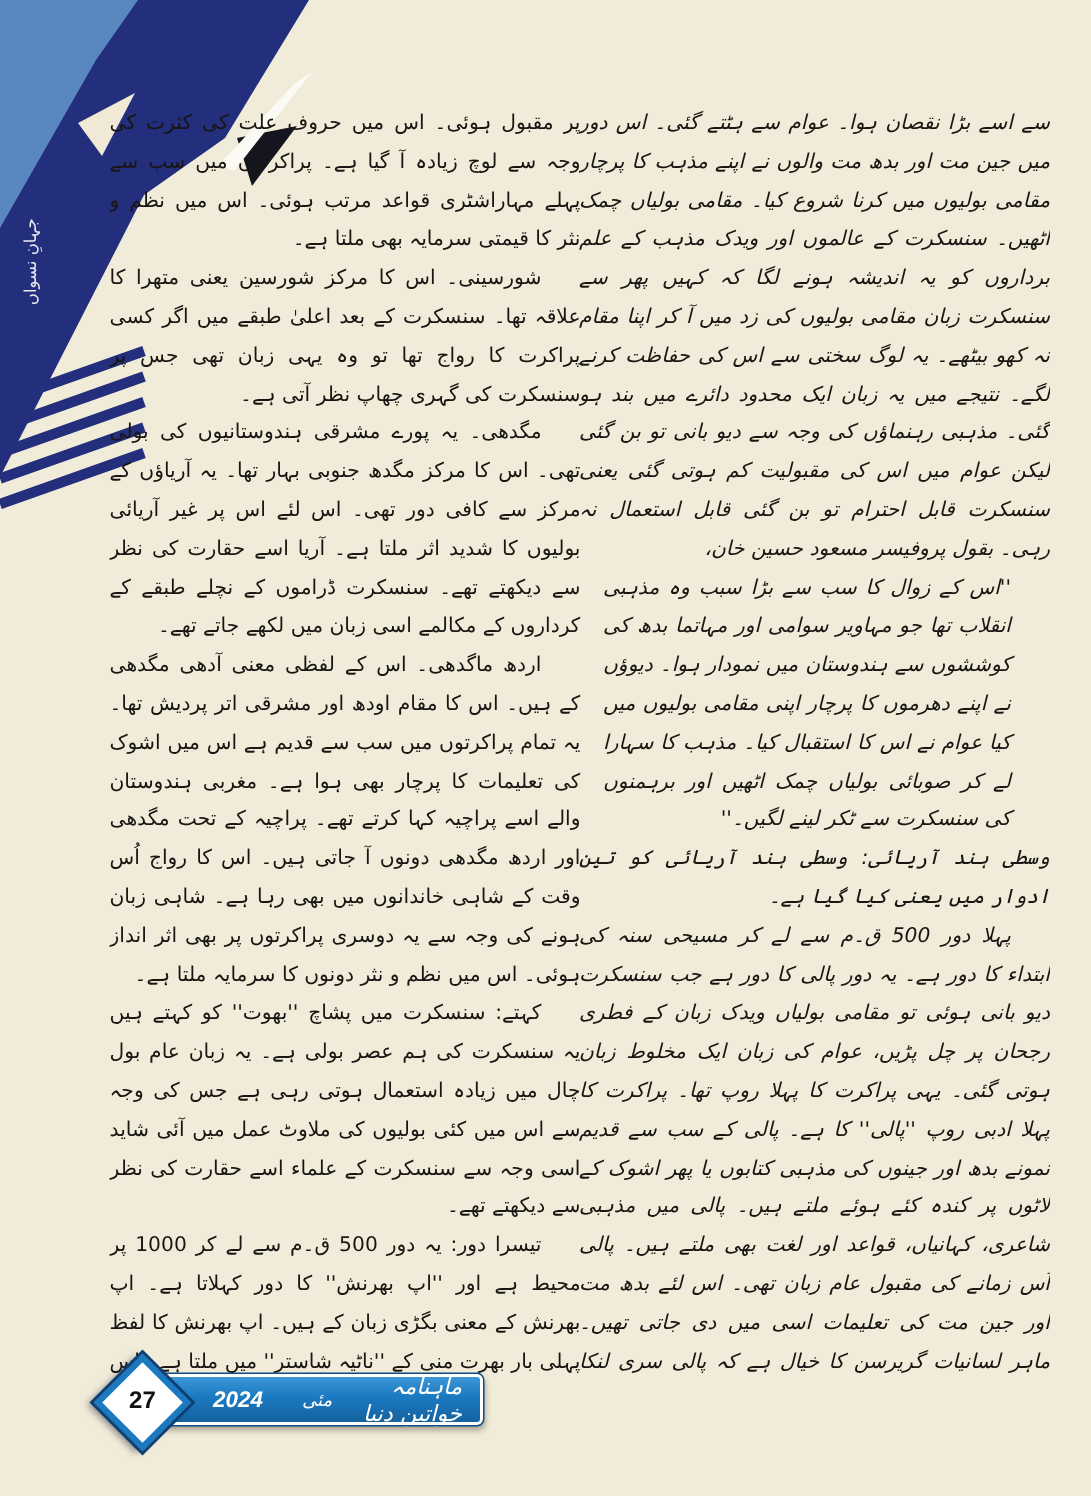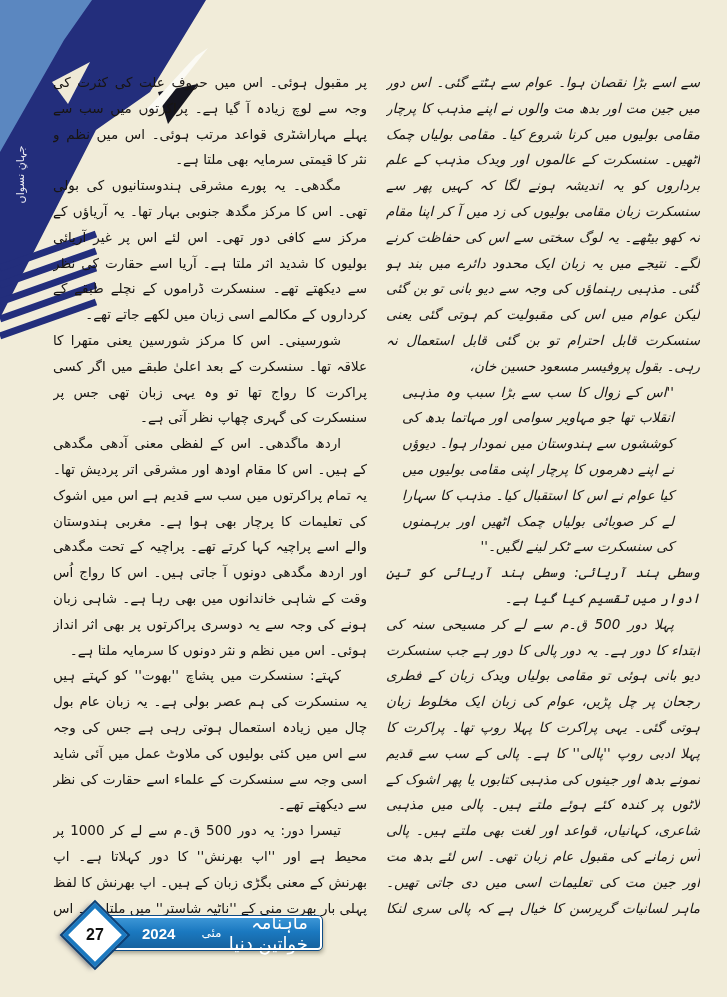--- a/index.html
+++ b/index.html
@@ -16,38 +16,39 @@
     transform:rotate(-90deg);transform-origin:0 0;
     color:#e9e9f2;font-size:11px;letter-spacing:1px;text-align:center;
     direction:rtl;
   }
   
   .column{
     position:absolute;top:70px;width:314px;height:852px;overflow:hidden;
     direction:rtl;text-align:justify;
     font-size:13.5px;line-height:25.8px;
   }
-  .column.left{left:53px;}
+  .column.left{left:73px;}
   .column.right{left:386px;font-style:italic;}
   .column p{margin:0;}
   .column p.indent{text-indent:26px;}
   .column p.quote{margin:0 26px 0 16px;}
   
   .footer{position:absolute;left:78px;top:915px;width:244px;height:32px;}
   .footer-bar{
     position:absolute;left:14px;top:1px;right:0;height:30px;
     background:linear-gradient(#3c96d6,#1b79c0 45%,#15629f);
     border:2px solid #ffffff;outline:1px solid #0e4c86;border-radius:4px;
     box-shadow:1px 3px 4px rgba(60,60,40,.45);
     display:flex;align-items:center;direction:ltr;
     color:#ffffff;
+    font-style:italic;
   }
   .footer-year{margin-left:48px;font-weight:bold;font-size:15px;font-family:"Liberation Sans",sans-serif;}
   .footer-month{margin-left:26px;font-size:12px;direction:rtl;}
-  .footer-magazine{margin-left:auto;margin-right:12px;font-size:18px;direction:rtl;}
+  .footer-magazine{margin-left:auto;margin-right:12px;font-size:15px;direction:rtl;}
   .page-diamond{
     position:absolute;left:-6px;top:-3px;width:38px;height:38px;z-index:2;
     background:#ffffff;border:4px solid #1b79c0;outline:2px solid #0c3f74;
     transform:rotate(45deg);
     box-shadow:-2px 4px 5px rgba(40,40,60,.5);
     display:flex;align-items:center;justify-content:center;
   }
   .page-diamond span{
     transform:rotate(-45deg);font-weight:bold;font-size:16px;color:#111;
     font-family:"Liberation Sans",sans-serif;
@@ -75,32 +76,32 @@
       <line x1="0" y1="302" x2="96" y2="268"></line>
       <line x1="0" y1="319" x2="96" y2="285"></line>
       <line x1="0" y1="336" x2="96" y2="302"></line>
     </g>
   </svg>
   <div class="section-label">جہانِ نسواں</div>
 </div>
 
 <div class="column left">
   <p>پر مقبول ہوئی۔ اس میں حروف علت کی کثرت کی وجہ سے لوچ زیادہ آ گیا ہے۔ پراکرتوں میں سب سے پہلے مہاراشٹری قواعد مرتب ہوئی۔ اس میں نظم و نثر کا قیمتی سرمایہ بھی ملتا ہے۔</p>
+  <p class="indent">شورسینی۔ اس کا مرکز شورسین یعنی متھرا کا علاقہ تھا۔ سنسکرت کے بعد اعلیٰ طبقے میں اگر کسی پراکرت کا رواج تھا تو وہ یہی زبان تھی جس پر سنسکرت کی گہری چھاپ نظر آتی ہے۔</p>
   <p class="indent">مگدھی۔ یہ پورے مشرقی ہندوستانیوں کی بولی تھی۔ اس کا مرکز مگدھ جنوبی بہار تھا۔ یہ آریاؤں کے مرکز سے کافی دور تھی۔ اس لئے اس پر غیر آریائی بولیوں کا شدید اثر ملتا ہے۔ آریا اسے حقارت کی نظر سے دیکھتے تھے۔ سنسکرت ڈراموں کے نچلے طبقے کے کرداروں کے مکالمے اسی زبان میں لکھے جاتے تھے۔</p>
-  <p class="indent">شورسینی۔ اس کا مرکز شورسین یعنی متھرا کا علاقہ تھا۔ سنسکرت کے بعد اعلیٰ طبقے میں اگر کسی پراکرت کا رواج تھا تو وہ یہی زبان تھی جس پر سنسکرت کی گہری چھاپ نظر آتی ہے۔</p>
   <p class="indent">اردھ ماگدھی۔ اس کے لفظی معنی آدھی مگدھی کے ہیں۔ اس کا مقام اودھ اور مشرقی اتر پردیش تھا۔ یہ تمام پراکرتوں میں سب سے قدیم ہے اس میں اشوک کی تعلیمات کا پرچار بھی ہوا ہے۔ مغربی ہندوستان والے اسے پراچیہ کہا کرتے تھے۔ پراچیہ کے تحت مگدھی اور اردھ مگدھی دونوں آ جاتی ہیں۔ اس کا رواج اُس وقت کے شاہی خاندانوں میں بھی رہا ہے۔ شاہی زبان ہونے کی وجہ سے یہ دوسری پراکرتوں پر بھی اثر انداز ہوئی۔ اس میں نظم و نثر دونوں کا سرمایہ ملتا ہے۔</p>
   <p class="indent">کہتے: سنسکرت میں پشاچ ''بھوت'' کو کہتے ہیں یہ سنسکرت کی ہم عصر بولی ہے۔ یہ زبان عام بول چال میں زیادہ استعمال ہوتی رہی ہے جس کی وجہ سے اس میں کئی بولیوں کی ملاوٹ عمل میں آئی شاید اسی وجہ سے سنسکرت کے علماء اسے حقارت کی نظر سے دیکھتے تھے۔</p>
   <p class="indent">تیسرا دور: یہ دور 500 ق۔م سے لے کر 1000 پر محیط ہے اور ''اپ بھرنش'' کا دور کہلاتا ہے۔ اپ بھرنش کے معنی بگڑی زبان کے ہیں۔ اپ بھرنش کا لفظ پہلی بار بھرت منی کے ''ناٹیہ شاستر'' میں ملتا ہے۔ اس کے بعد کالی داس کے وکرم اروشی میں بھی نظر آتا ہے۔ شروع میں لفظ اپ بھرنش خاص زبان کے لئے استعمال نہیں کیا جاتا تھا۔ مسعود حسین خان اپنی مشہور و معروف تصنیف ''مقدمہ تاریخ زبانِ اُردو'' میں لکھتے ہیں کہ اپ بھرنش ایک خاص زبان کے معنوں میں ہیم چندر نے استعمال کیا۔ یہ زبان عوام میں اتنی مقبول ہوئی کہ تعلیم یافتہ طبقے نے بھی اس کی طرف توجہ کی۔ گجرات، راجپوتانہ اور دوآبہ میں بولی جانے والی بولیوں پر اس کا گہرا اثر پڑا۔</p>
 
 </div>
 
 <div class="column right">
   <p>سے اسے بڑا نقصان ہوا۔ عوام سے ہٹتے گئی۔ اس دور میں جین مت اور بدھ مت والوں نے اپنے مذہب کا پرچار مقامی بولیوں میں کرنا شروع کیا۔ مقامی بولیاں چمک اٹھیں۔ سنسکرت کے عالموں اور ویدک مذہب کے علم برداروں کو یہ اندیشہ ہونے لگا کہ کہیں پھر سے سنسکرت زبان مقامی بولیوں کی زد میں آ کر اپنا مقام نہ کھو بیٹھے۔ یہ لوگ سختی سے اس کی حفاظت کرنے لگے۔ نتیجے میں یہ زبان ایک محدود دائرے میں بند ہو گئی۔ مذہبی رہنماؤں کی وجہ سے دیو بانی تو بن گئی لیکن عوام میں اس کی مقبولیت کم ہوتی گئی یعنی سنسکرت قابل احترام تو بن گئی قابل استعمال نہ رہی۔ بقول پروفیسر مسعود حسین خان،</p>
   <p class="quote">''اس کے زوال کا سب سے بڑا سبب وہ مذہبی انقلاب تھا جو مہاویر سوامی اور مہاتما بدھ کی کوششوں سے ہندوستان میں نمودار ہوا۔ دیوؤں نے اپنے دھرموں کا پرچار اپنی مقامی بولیوں میں کیا عوام نے اس کا استقبال کیا۔ مذہب کا سہارا لے کر صوبائی بولیاں چمک اٹھیں اور برہمنوں کی سنسکرت سے ٹکر لینے لگیں۔''</p>
-  <p>وسطی ہند آریائی: وسطی ہند آریائی کو تین ادوار میں تقسیم کیا گیا ہے۔</p>
+  <p>وسطی ہند آریائی: وسطی ہند آریائی کو تین ادوار میں یعنی کیا گیا ہے۔</p>
   <p class="indent">پہلا دور 500 ق۔م سے لے کر مسیحی سنہ کی ابتداء کا دور ہے۔ یہ دور پالی کا دور ہے جب سنسکرت دیو بانی ہوئی تو مقامی بولیاں ویدک زبان کے فطری رجحان پر چل پڑیں، عوام کی زبان ایک مخلوط زبان ہوتی گئی۔ یہی پراکرت کا پہلا روپ تھا۔ پراکرت کا پہلا ادبی روپ ''پالی'' کا ہے۔ پالی کے سب سے قدیم نمونے بدھ اور جینوں کی مذہبی کتابوں یا پھر اشوک کے لاٹوں پر کندہ کئے ہوئے ملتے ہیں۔ پالی میں مذہبی شاعری، کہانیاں، قواعد اور لغت بھی ملتے ہیں۔ پالی اُس زمانے کی مقبول عام زبان تھی۔ اس لئے بدھ مت اور جین مت کی تعلیمات اسی میں دی جاتی تھیں۔ ماہر لسانیات گریرسن کا خیال ہے کہ پالی سری لنکا تک پہنچ گئی تھی۔</p>
 
 </div>
 
 <div class="footer">
   <div class="page-diamond">
     <span>27</span>
   </div>
   <div class="footer-bar">
     <span class="footer-year">2024</span>

